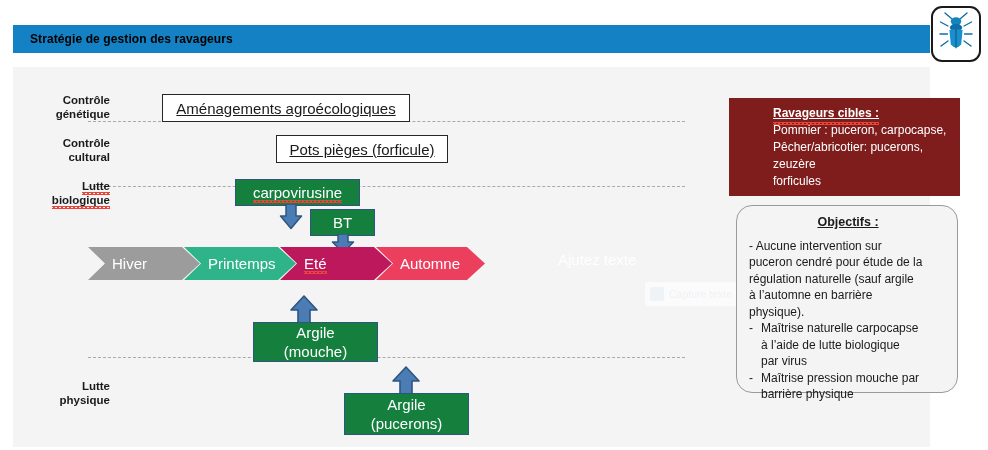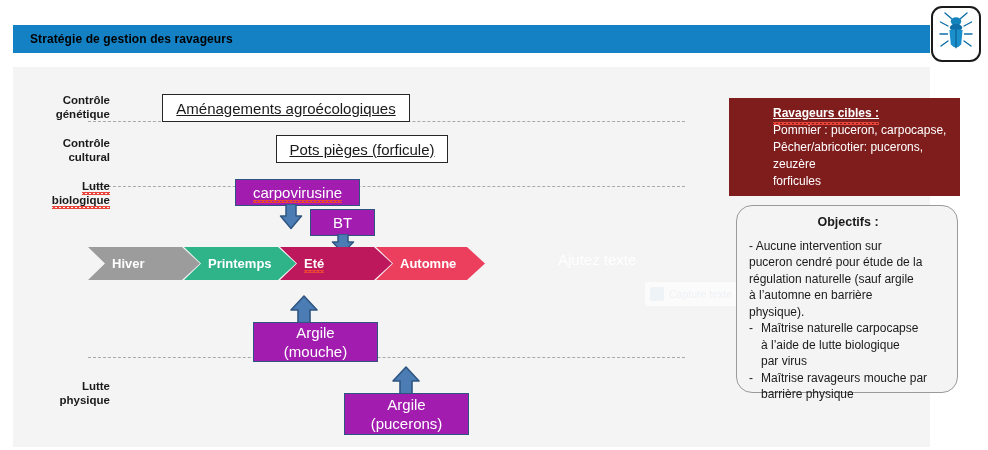--- a/index.html
+++ b/index.html
@@ -111,21 +111,21 @@
     justify-content: center;
     color: #1a1a1a;
     font-size: 15px;
     white-space: nowrap;
     text-decoration: underline;
   }
 
   
   .blue-box {
     position: absolute;
-    background: #a21caf;
+    background: #15803d;
     border: 1.5px solid #2e5581;
     box-sizing: border-box;
     display: flex;
     align-items: center;
     justify-content: center;
     flex-direction: column;
     color: #ffffff;
     font-size: 15px;
     line-height: 19px;
     text-align: center;
@@ -161,23 +161,22 @@
     width: 385px;
     height: 33px;
   }
   .chev {
     position: absolute;
     top: 0;
     height: 33px;
     display: flex;
     align-items: center;
     color: #ffffff;
-    font-size: 13px;
-    box-sizing: border-box;
-    font-weight: bold;
+    font-size: 15px;
+    box-sizing: border-box;
   }
   .chev span.lbl {
     position: relative;
     margin-left: 24px;
     white-space: nowrap;
   }
   .chev.squiggle span.lbl::after {
     content: "";
     position: absolute;
     left: 0;
@@ -240,20 +239,21 @@
     padding: 8px 10px 0 12px;
     color: #1a1a1a;
     font-size: 12px;
     line-height: 16.5px;
   }
   .obj-box .obj-title {
     text-align: center;
     font-weight: bold;
     font-size: 12.5px;
     margin-bottom: 7px;
+    text-decoration: underline;
   }
   .obj-box .obj-para { display: block; }
   .obj-box .obj-bullet {
     display: flex;
     gap: 8px;
   }
   .obj-box .obj-bullet .dash { flex: 0 0 auto; }
   .obj-box .obj-bullet .txt { flex: 1 1 auto; }
 
   
@@ -454,19 +454,19 @@
       <span class="txt">
         <span>Maîtrise naturelle carpocapse</span><br>
         <span>à l’aide de lutte biologique</span><br>
         <span>par virus</span>
       </span>
     </div>
 
     <div class="obj-bullet">
       <span class="dash">-</span>
       <span class="txt">
-        <span>Maîtrise ravageurs mouche par</span><br>
+        <span>Maîtrise pression mouche par</span><br>
         <span>barrière physique</span>
       </span>
     </div>
   </div>
 
 </div>
 
 </body></html>

